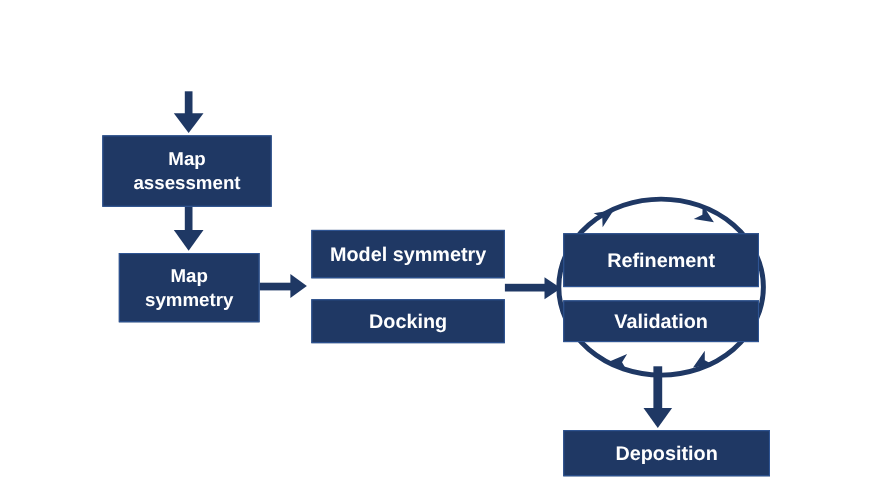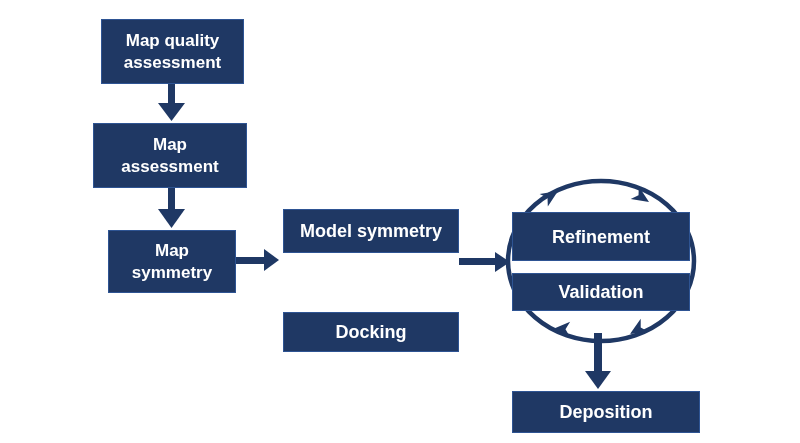--- a/index.html
+++ b/index.html
@@ -55,40 +55,36 @@
       <rect class="shape" x="459" y="258" width="38" height="7"></rect>
       <polygon class="shape" points="495,252 495,272 510,262"></polygon>
     </g>
 
     <g>
       <rect class="shape" x="594" y="333" width="8" height="40"></rect>
       <polygon class="shape" points="585,371 611,371 598,389"></polygon>
     </g>
   </svg>
 
-  <div class="node" style="left:101px;top:19px;width:143px;height:65px;">
-    <span class="line">Map quality</span>
-    <span class="line">assessment</span>
-  </div>
 
   <div class="node" style="left:93px;top:123px;width:154px;height:65px;">
     <span class="line">Map</span>
     <span class="line">assessment</span>
   </div>
 
   <div class="node" style="left:108px;top:230px;width:128px;height:63px;">
     <span class="line">Map</span>
     <span class="line">symmetry</span>
   </div>
 
   <div class="node single" style="left:283px;top:209px;width:176px;height:44px;">
     <span class="line">Model symmetry</span>
   </div>
 
-  <div class="node single" style="left:283px;top:272px;width:176px;height:40px;margin-top:40px;">
+  <div class="node single" style="left:283px;top:272px;width:176px;height:40px;">
     <span class="line">Docking</span>
   </div>
 
   <div class="node single" style="left:512px;top:212px;width:178px;height:49px;">
     <span class="line">Refinement</span>
   </div>
 
   <div class="node single" style="left:512px;top:273px;width:178px;height:38px;">
     <span class="line">Validation</span>
   </div>

